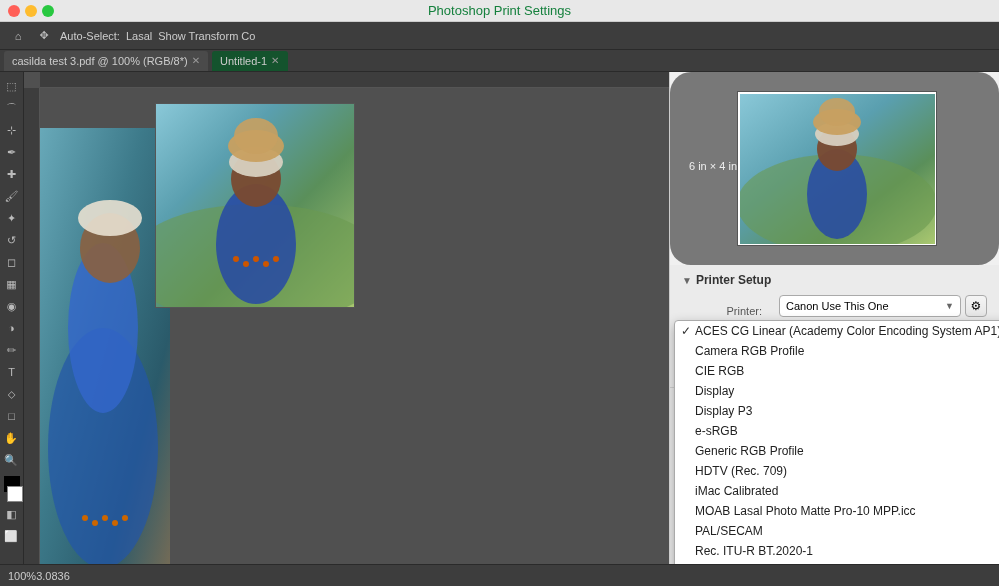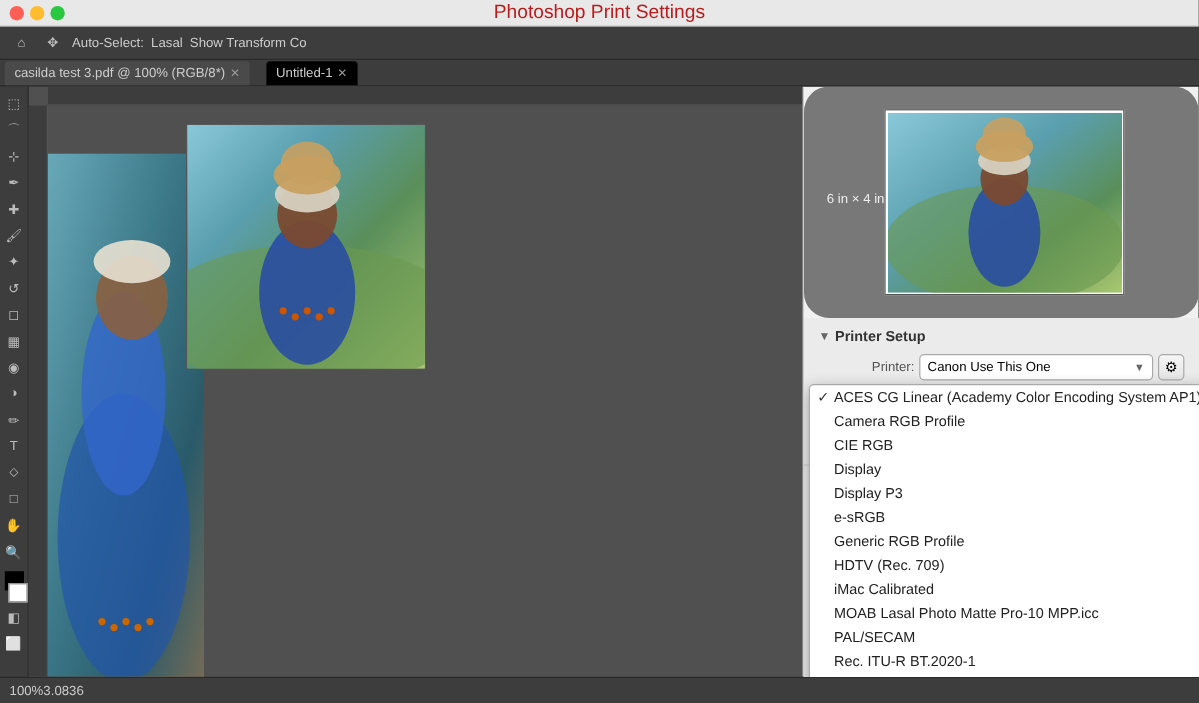--- a/index.html
+++ b/index.html
@@ -9,21 +9,21 @@
     .titlebar {
       background: #e8e8e8;
       height: 22px;
       display: flex;
       align-items: center;
       justify-content: center;
       position: relative;
       border-bottom: 1px solid #ccc;
       flex-shrink: 0;
     }
-    .titlebar-title { font-size: 16px; color: #b91c1c; font-weight: 500; }
+    .titlebar-title { font-size: 13px; color: #15803d; font-weight: 500; }
     .traffic-lights { position: absolute; left: 8px; display: flex; gap: 5px; }
     .tl { width: 12px; height: 12px; border-radius: 50%; }
     .tl-red { background: #ff5f57; }
     .tl-yellow { background: #febc2e; }
     .tl-green { background: #28c840; }
 
     
     .toolbar {
       background: #3d3d3d;
       height: 28px;
@@ -36,26 +36,26 @@
     }
     .toolbar-item { color: #ccc; font-size: 11px; }
 
     
     .tabbar {
       background: #3d3d3d;
       height: 22px;
       display: flex;
       align-items: center;
       padding: 0 4px;
-      gap: 14px;
+      gap: 4px;
       flex-shrink: 0;
       border-bottom: 1px solid #2a2a2a;
     }
     .tab {
-      background: #000000;
+      background: #14532d;
       color: #ccc;
       font-size: 11px;
       padding: 2px 8px;
       border-radius: 3px 3px 0 0;
       display: flex;
       align-items: center;
       gap: 4px;
       height: 20px;
     }
     .tab.active { background: #4a4a4a; }
@@ -163,23 +163,23 @@
       gap: 4px;
       margin-bottom: 8px;
       font-size: 12px;
       font-weight: 600;
       color: #333;
     }
     .section-toggle { color: #666; font-size: 10px; }
 
     .form-row {
       display: flex;
-      align-items: center;
+      align-items: flex-end;
       margin-bottom: 6px;
-      gap: 4px;
+      gap: 17px;
     }
     .form-label {
       color: #555;
       font-size: 11px;
       min-width: 80px;
       text-align: right;
     }
     .form-input {
       background: white;
       border: 1px solid #aaa;

